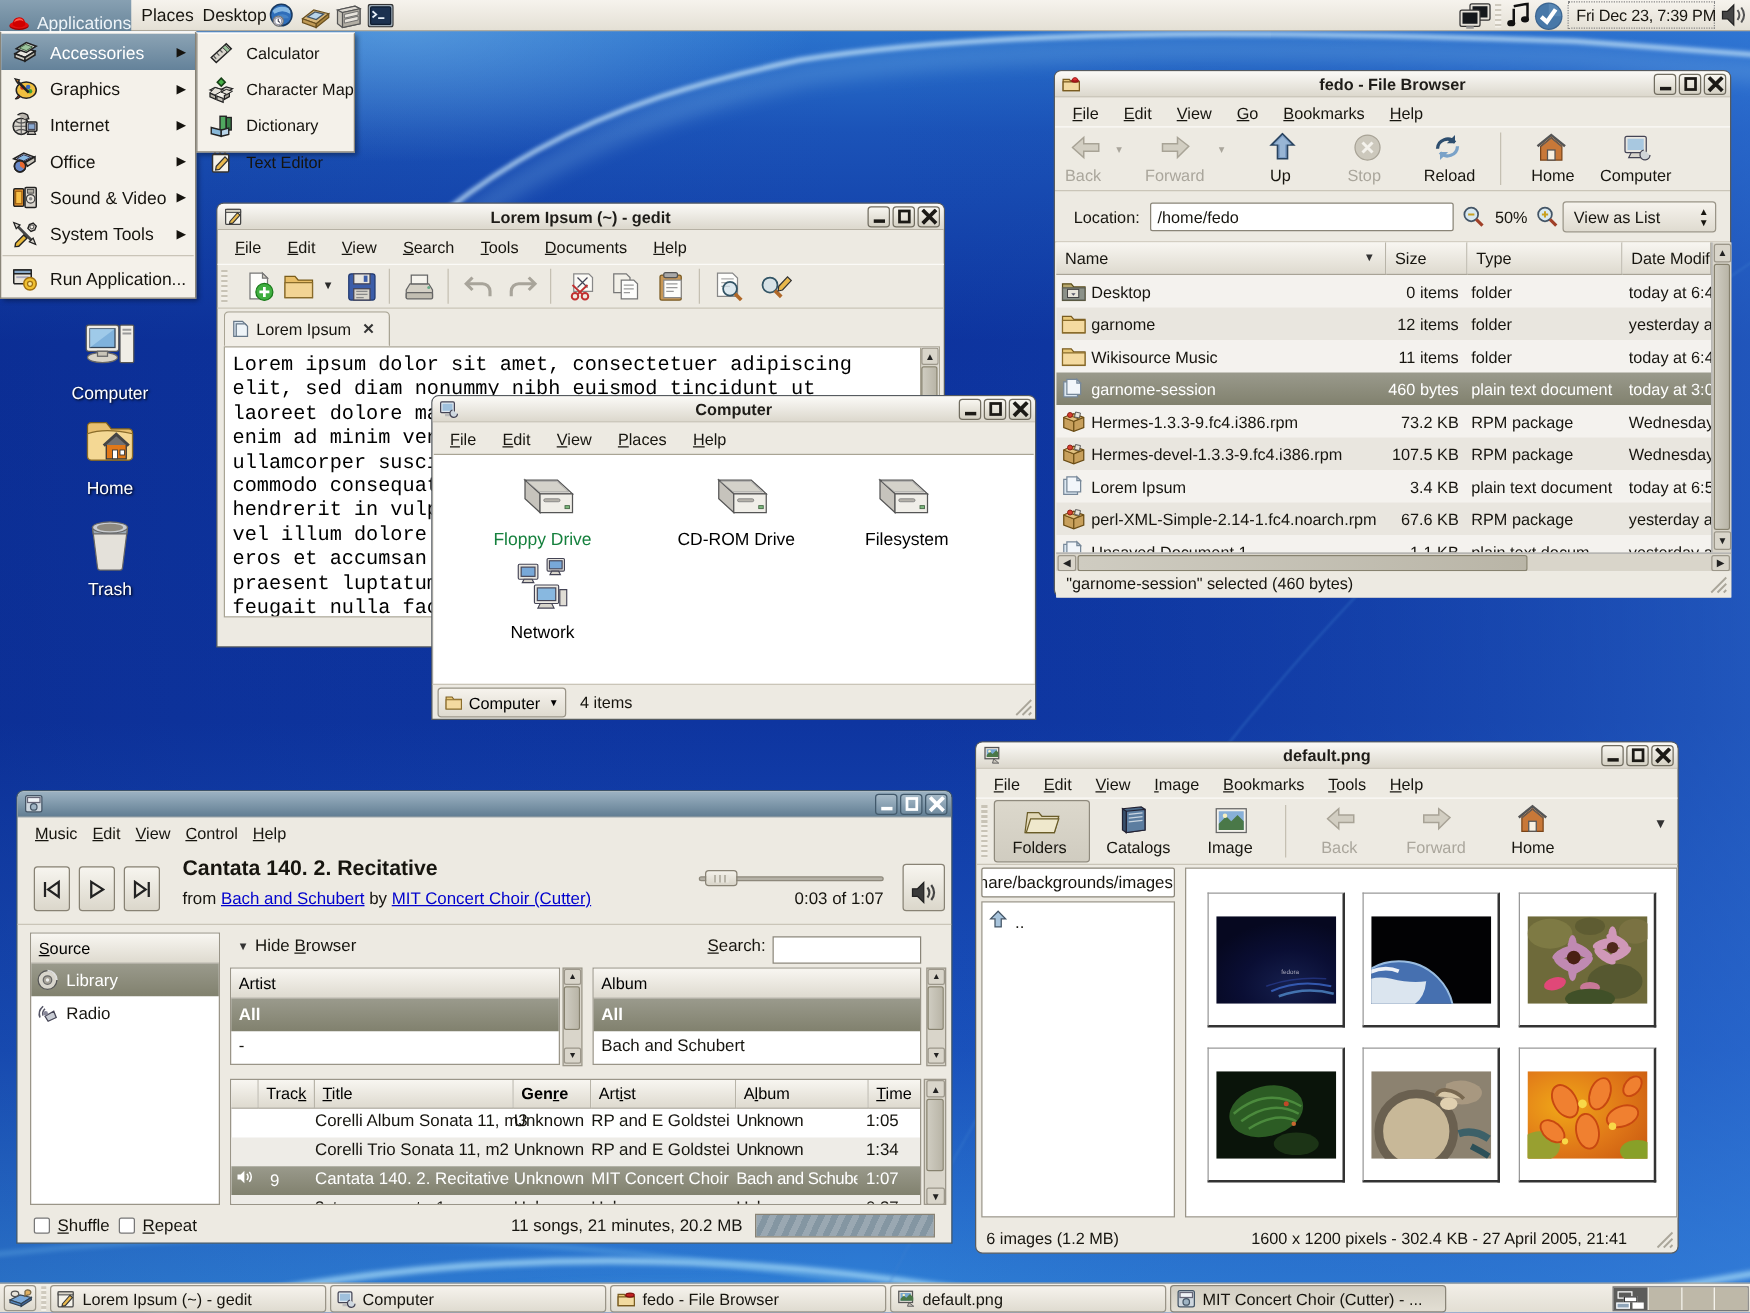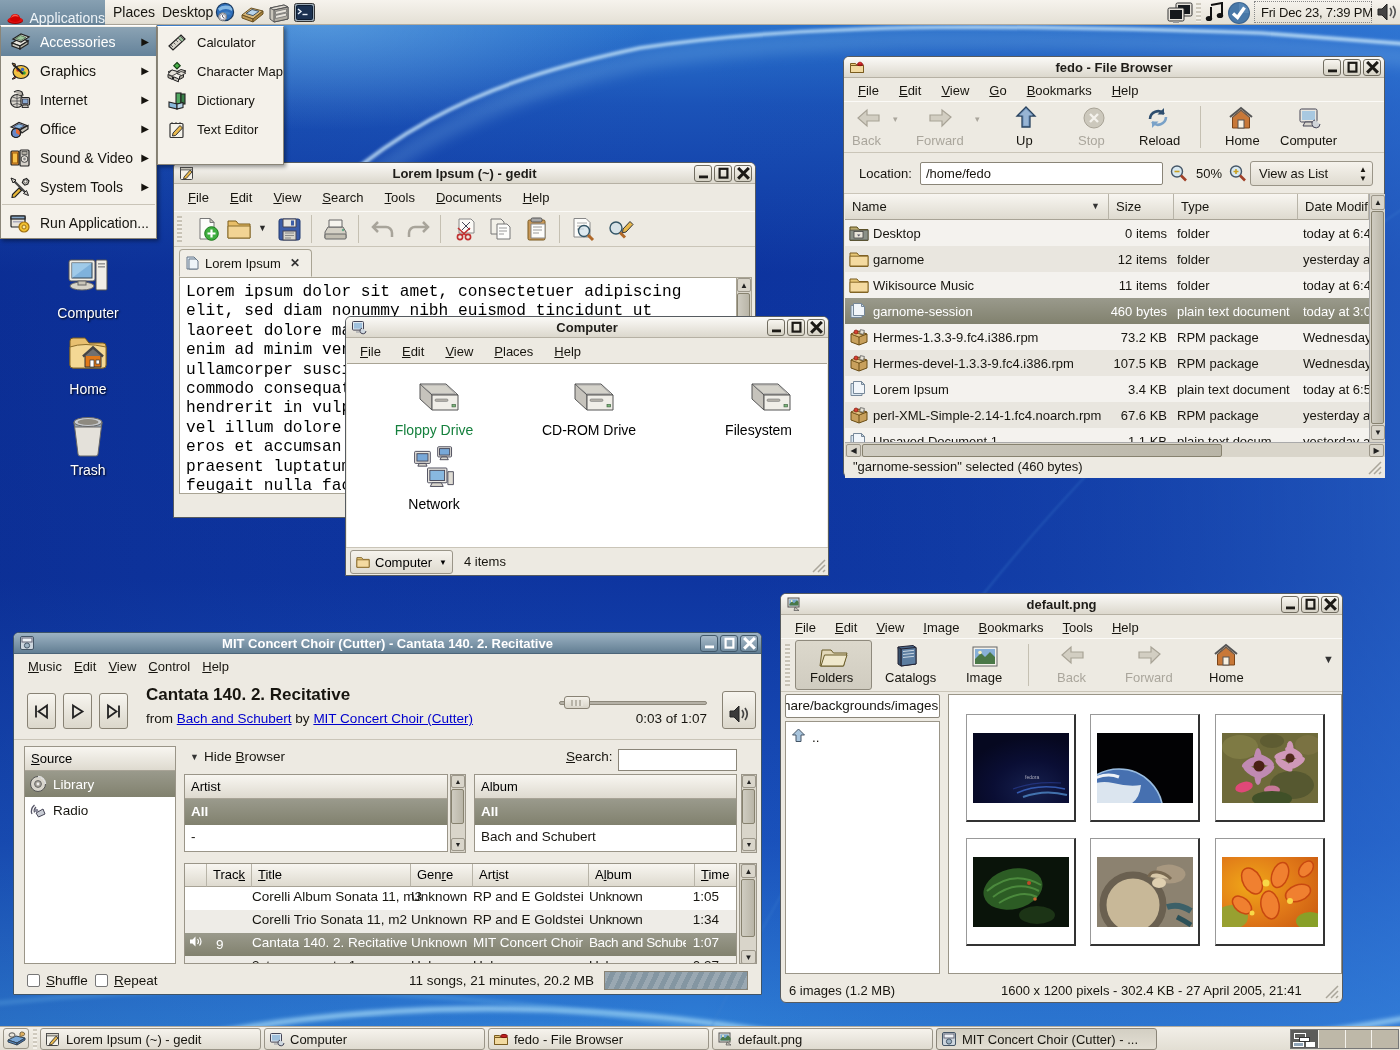--- a/index.html
+++ b/index.html
@@ -313,21 +313,21 @@
    <svg width="52" height="34" viewBox="0 0 52 34">
           <path d="M12 4 L38 4 L50 15 L24 15z" fill="#e6e4de" stroke="#555"></path>
           <path d="M12 4 L24 15 L24 30 L12 19z" fill="#c6c3bc" stroke="#555"></path>
           <path d="M24 15 L50 15 L50 30 L24 30z" fill="#f0eee8" stroke="#555"></path>
           <path d="M13.5 5 L37.5 5 L47 13.5 L23.5 13.5z" fill="#d4d2ca" stroke="#999" stroke-width="0.6"></path>
           <rect x="27" y="19" width="13" height="2.4" rx="1.2" fill="#b5b2aa" stroke="#777" stroke-width="0.6"></rect>
           <rect x="44" y="24.5" width="3.6" height="2.4" fill="#7cb87c" stroke="#464" stroke-width="0.7"></rect>
         </svg>
    <div style="font-size:14px;color:#000;margin-top:4px;">CD-ROM Drive</div>
   </div>
-  <div class="abs" style="left:345px;top:16px;width:100px;text-align:right;">
+  <div class="abs" style="left:345px;top:16px;width:100px;text-align:left;">
    <svg width="52" height="34" viewBox="0 0 52 34">
           <path d="M12 4 L38 4 L50 15 L24 15z" fill="#e6e4de" stroke="#555"></path>
           <path d="M12 4 L24 15 L24 30 L12 19z" fill="#c6c3bc" stroke="#555"></path>
           <path d="M24 15 L50 15 L50 30 L24 30z" fill="#f0eee8" stroke="#555"></path>
           <path d="M13.5 5 L37.5 5 L47 13.5 L23.5 13.5z" fill="#d4d2ca" stroke="#999" stroke-width="0.6"></path>
           <rect x="27" y="19" width="13" height="2.4" rx="1.2" fill="#b5b2aa" stroke="#777" stroke-width="0.6"></rect>
           <rect x="44" y="24.5" width="3.6" height="2.4" fill="#7cb87c" stroke="#464" stroke-width="0.7"></rect>
         </svg>
    <div style="font-size:14px;color:#000;margin-top:4px;">Filesystem</div>
   </div>
@@ -808,21 +808,20 @@
 .thf{position:absolute;width:110px;height:108px;background:#fff;border:1px solid #999;border-right:2px solid #333;border-bottom:2px solid #333;}
 </style>
 
 <div class="win" style="left:13px;top:632px;width:749px;height:363px;border:1px solid #3e5468;border-radius:6px 6px 0 0;">
  <div class="tb act">
       <svg class="ticon" viewBox="0 0 16 16">
         <rect x="1.5" y="1.5" width="13" height="13" rx="1.5" fill="#cdd6de" stroke="#456"></rect>
         <rect x="3" y="3" width="10" height="4" fill="#eef2f6" stroke="#667"></rect>
         <circle cx="8" cy="10.5" r="2.6" fill="#9fb4c4" stroke="#456"></circle>
       </svg>
-  <span class="ttl">MIT Concert Choir (Cutter) - Cantata 140. 2. Recitative</span>
   <span class="wbs">
         <span class="wbtn">
           <svg width="15" height="13" viewBox="0 0 15 13">
             <rect x="3" y="8.5" width="9" height="2.8" fill="currentColor"></rect>
           </svg>
         </span>
         <span class="wbtn">
           <svg width="15" height="13" viewBox="0 0 15 13">
             <rect x="3.6" y="1.8" width="7.8" height="8.8" fill="none" stroke="currentColor" stroke-width="2.2"></rect>
           </svg>
@@ -917,21 +916,21 @@
   <div class="sbbtn" style="left:0px;top:0px;width:14px;height:13px;font-size:7px;line-height:12px;">▲</div>
   <div class="sbth" style="left:0px;top:14px;width:13px;height:35px;"></div>
   <div class="sbbtn" style="left:0px;top:63px;width:14px;height:13px;font-size:7px;line-height:12px;">▼</div>
  </div>
 
  <div class="abs" style="left:170px;top:230px;width:553px;height:101px;border:1px solid #9a9588;background:#fff;font-size:13.5px;overflow:hidden;">
   <div style="height:23px;display:flex;font-size:13px;">
    <div class="tcell" style="width:22px;"></div>
         <div class="tcell" style="width:45px;">Trac<u>k</u></div>
         <div class="tcell" style="width:159px;"><u>T</u>itle</div>
-        <div class="tcell" style="width:62px;">Gen<u>r</u>e</div>
+        <div class="tcell" style="width:62px;font-weight:bold;">Gen<u>r</u>e</div>
         <div class="tcell" style="width:116px;">Art<u>i</u>st</div>
         <div class="tcell" style="width:106px;">A<u>l</u>bum</div>
         <div class="tcell" style="width:43px;"><u>T</u>ime</div>
   </div>
   <div class="trow">
         <span class="c1"></span>
         <span class="c2">Corelli Album Sonata 11, m3</span>
         <span class="c3">Unknown</span>
         <span class="c4">RP and E Goldstei</span>
         <span class="c5">Unknown</span>
@@ -1037,21 +1036,21 @@
       </svg>System Tools<span class="arr">▶</span></div>
  <div class="msep"></div>
  <div class="mitem"><svg class="ic" viewBox="0 0 22 22">
         <rect x="2" y="4" width="14" height="11" rx="1" fill="#e8e4dc" stroke="#222" stroke-width="1.2"></rect>
         <rect x="2" y="4" width="14" height="3" fill="#88a8c8" stroke="#222" stroke-width="1.2"></rect>
         <rect x="4" y="9" width="10" height="1.5" fill="#aab"></rect>
         <circle cx="15" cy="15" r="5" fill="#f0c030" stroke="#a07010" stroke-width="1.2"></circle>
         <circle cx="15" cy="15" r="2" fill="#f8e8a0" stroke="#a07010"></circle>
       </svg>Run Application...</div>
 </div>
-<div class="menu" style="left:157px;top:26px;width:127px;height:139px;font-size:0;">
+<div class="menu" style="left:157px;top:26px;width:127px;height:96px;font-size:0;">
  <div class="mitem" style="margin-top:1px;"><svg class="ic" viewBox="0 0 22 22">
         <path d="M3 14 L15 3 L19 7 L7 18z" fill="#d8d5cc" stroke="#222" stroke-width="1.2"></path>
         <path d="M14.2 4 L18 7.8 L16 9.8 L12.2 6z" fill="#9cc49c" stroke="#333" stroke-width="0.8"></path>
         <path d="M5 13 l2 2 M7.5 10.5 l2 2 M10 8 l2 2" stroke="#555" stroke-width="0.9"></path>
       </svg>Calculator</div>
  <div class="mitem"><svg class="ic" viewBox="0 0 22 22">
         <path d="M11 1.5 l3.2 3.2 -3.2 3.2 -3.2 -3.2z" fill="#48b048" stroke="#164016" stroke-width="1.2"></path>
         <path d="M2 11 l4 -2 5 1.5 -4 2.2z" fill="#d8d4cc" stroke="#222"></path>
         <path d="M11 10.5 l4 -2 5 1.5 -4 2.2z" fill="#d8d4cc" stroke="#222"></path>
         <path d="M2 13.5 l4.5 2 v3 l-4.5 -2z" fill="#b8b4aa" stroke="#222"></path>

